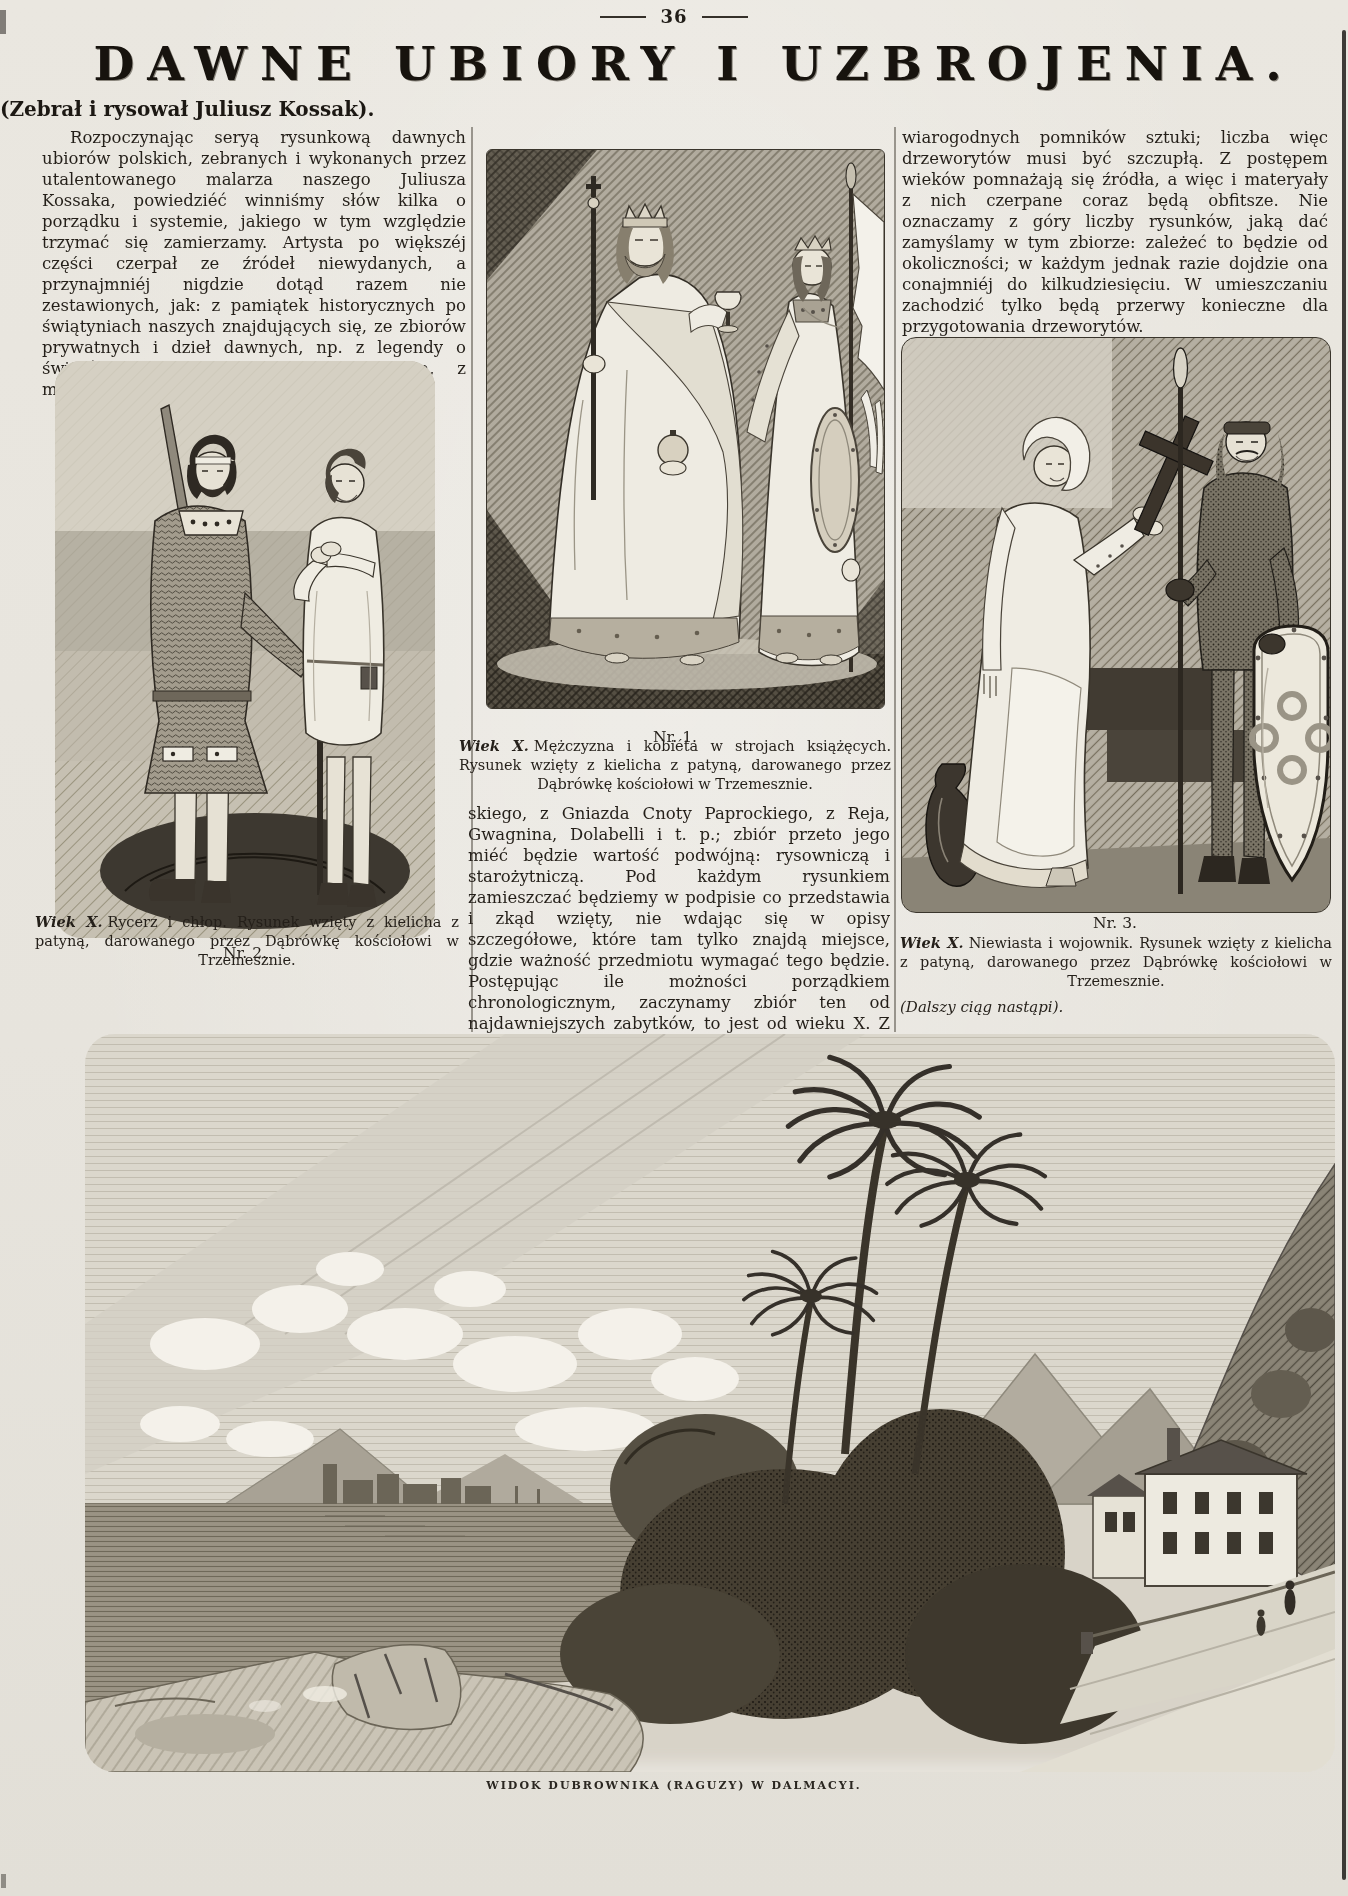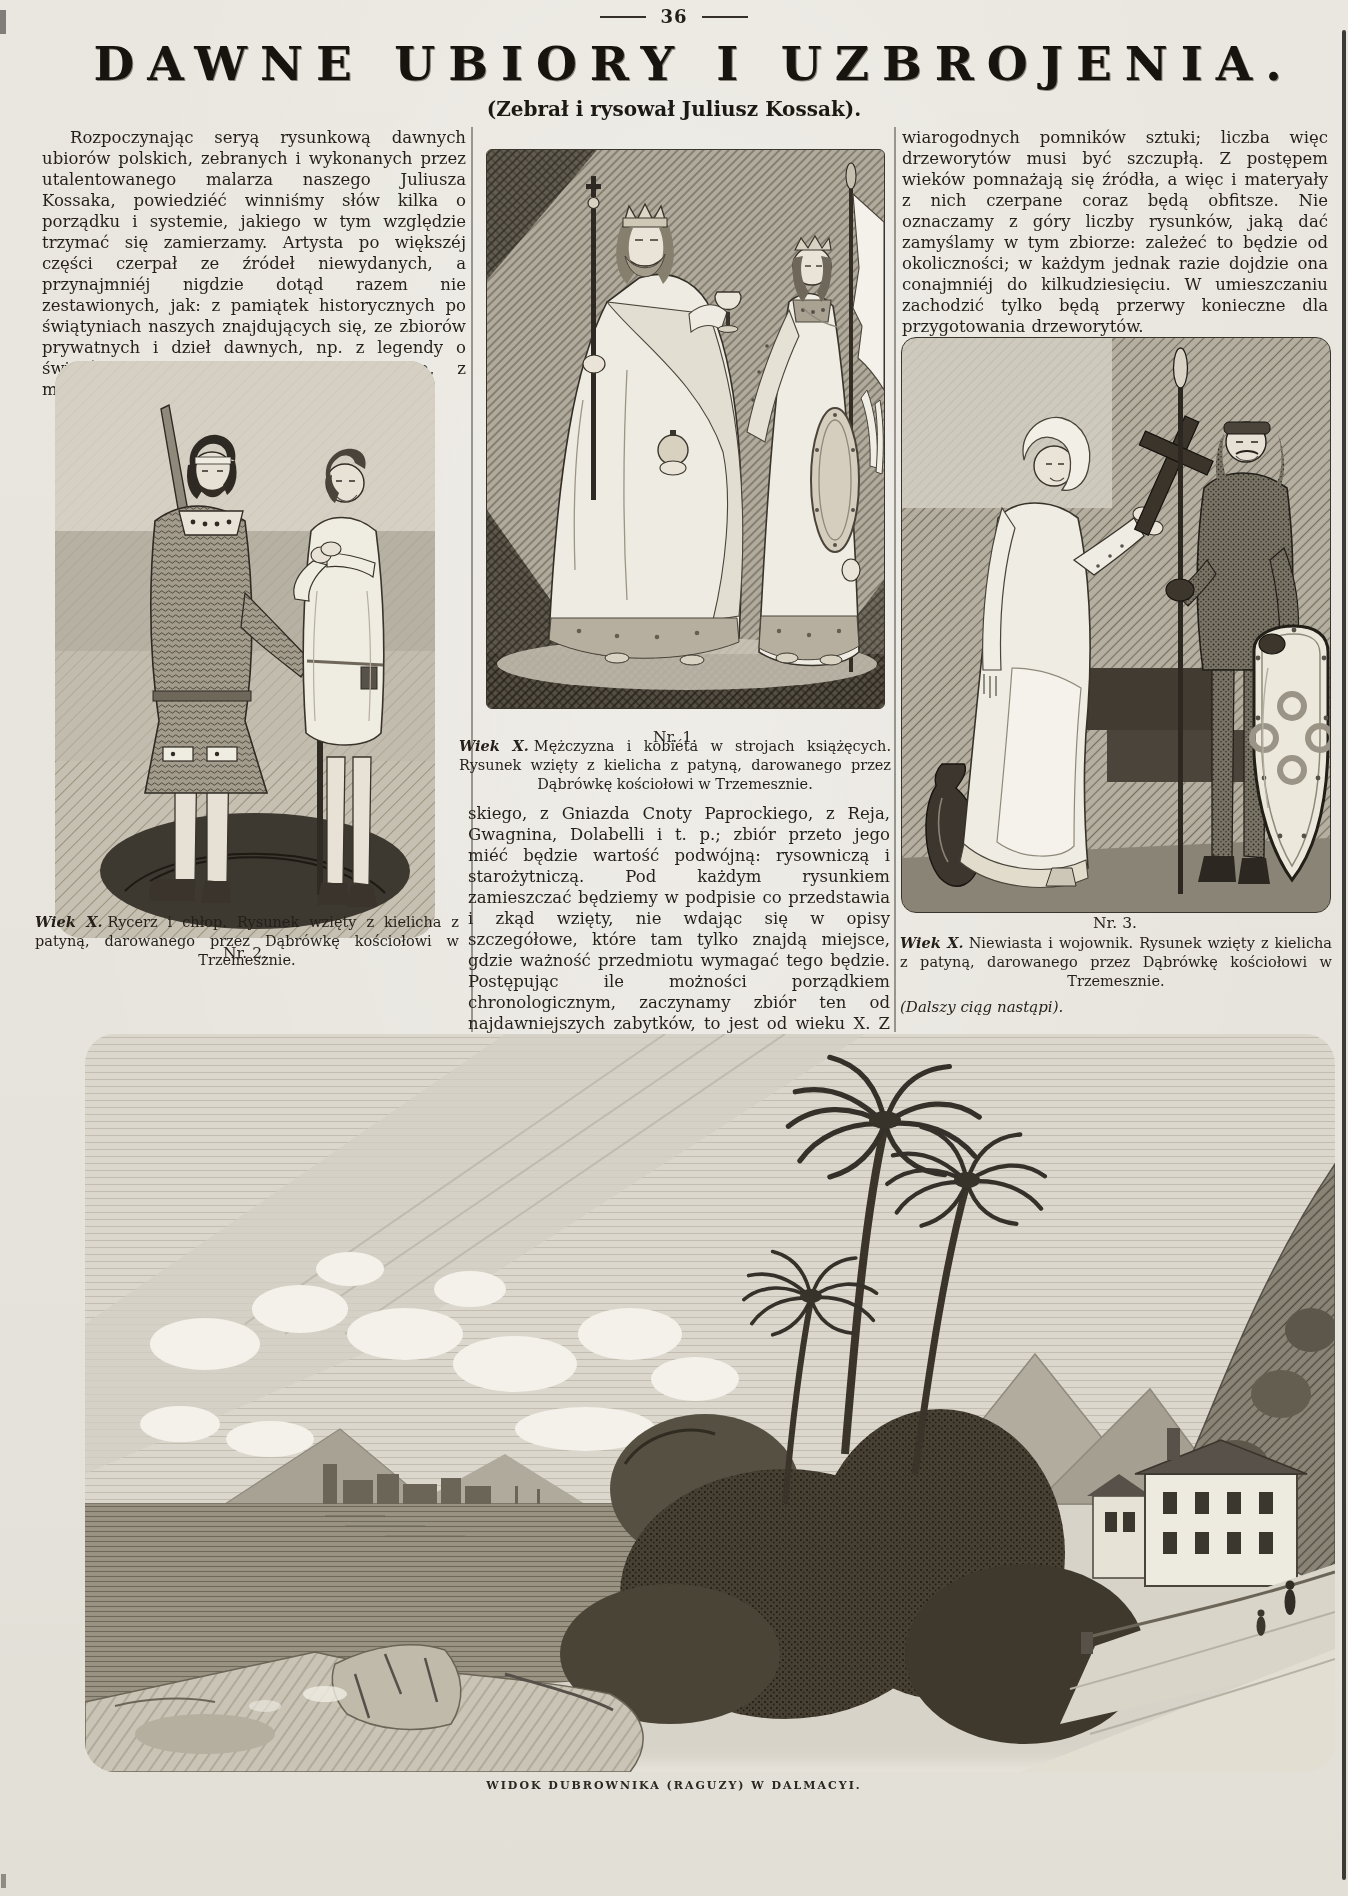--- a/index.html
+++ b/index.html
@@ -11,21 +11,21 @@
     font-family:"DejaVu Serif","Liberation Serif",serif;
     color:#211d18;
   }
   .abs{position:absolute;}
   
   .pagenum-row{top:6px;left:0;width:100%;display:flex;align-items:center;justify-content:center;gap:14px;}
   .dash{width:46px;height:2px;background:#35302a;}
   .pagenum{font-size:18px;font-weight:bold;letter-spacing:1px;}
   .title{top:36px;left:0;width:100%;text-align:center;font-size:47px;font-weight:bold;
          letter-spacing:13px;white-space:nowrap;color:#17130e;text-shadow:1px 1px 0 rgba(60,54,44,.55);margin-left:20px;}
-  .subtitle{top:97px;left:0;width:100%;text-align:center;font-size:20px;font-weight:bold;color:#1c1813;}
+  .subtitle{top:97px;left:0;width:100%;font-size:20px;font-weight:bold;color:#1c1813;}
   
   .col{font-size:16.5px;line-height:21px;text-align:justify;color:#241f19;
        text-rendering:optimizeLegibility;word-spacing:1px;}
   .col.indent{text-indent:28px;}
   .vrule{width:2px;background:#45403680;}
   
   .fig{overflow:hidden;background:#d8d3c8;}
   .fig svg{display:block;width:100%;height:100%;}
   .feather{box-shadow:inset 0 0 16px 9px #e8e5de;}
   .fig-frame{outline:1px solid #3a352c;}

